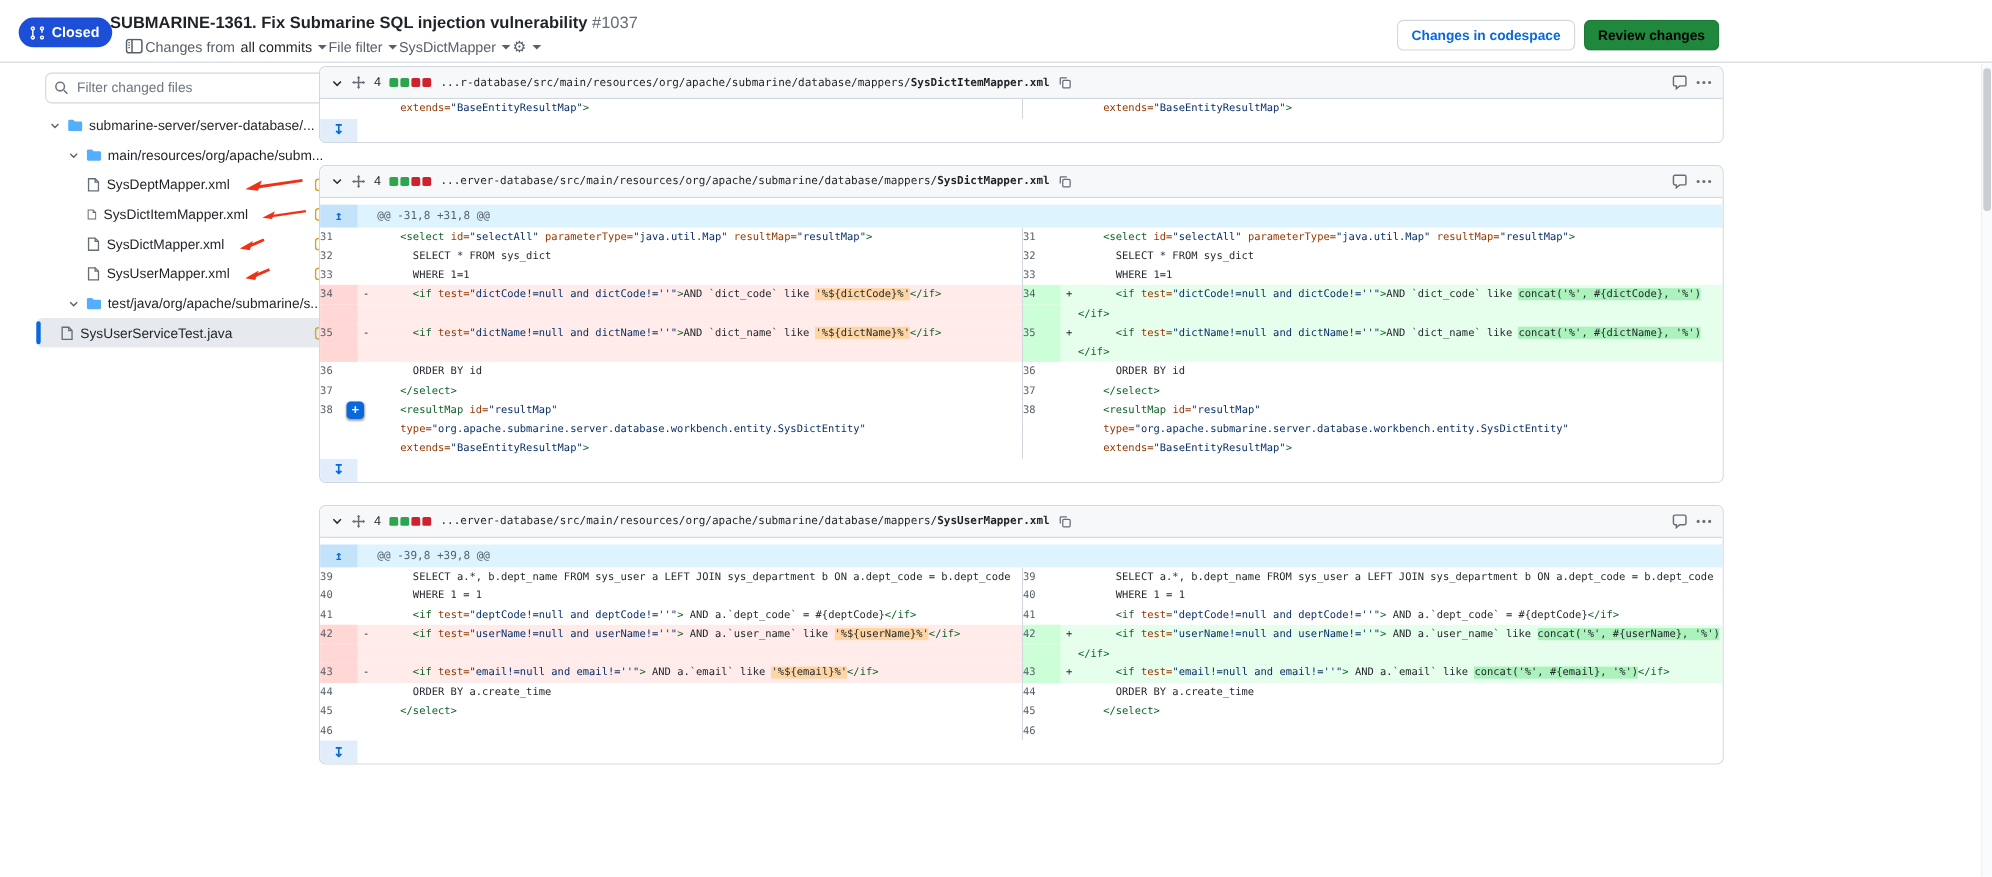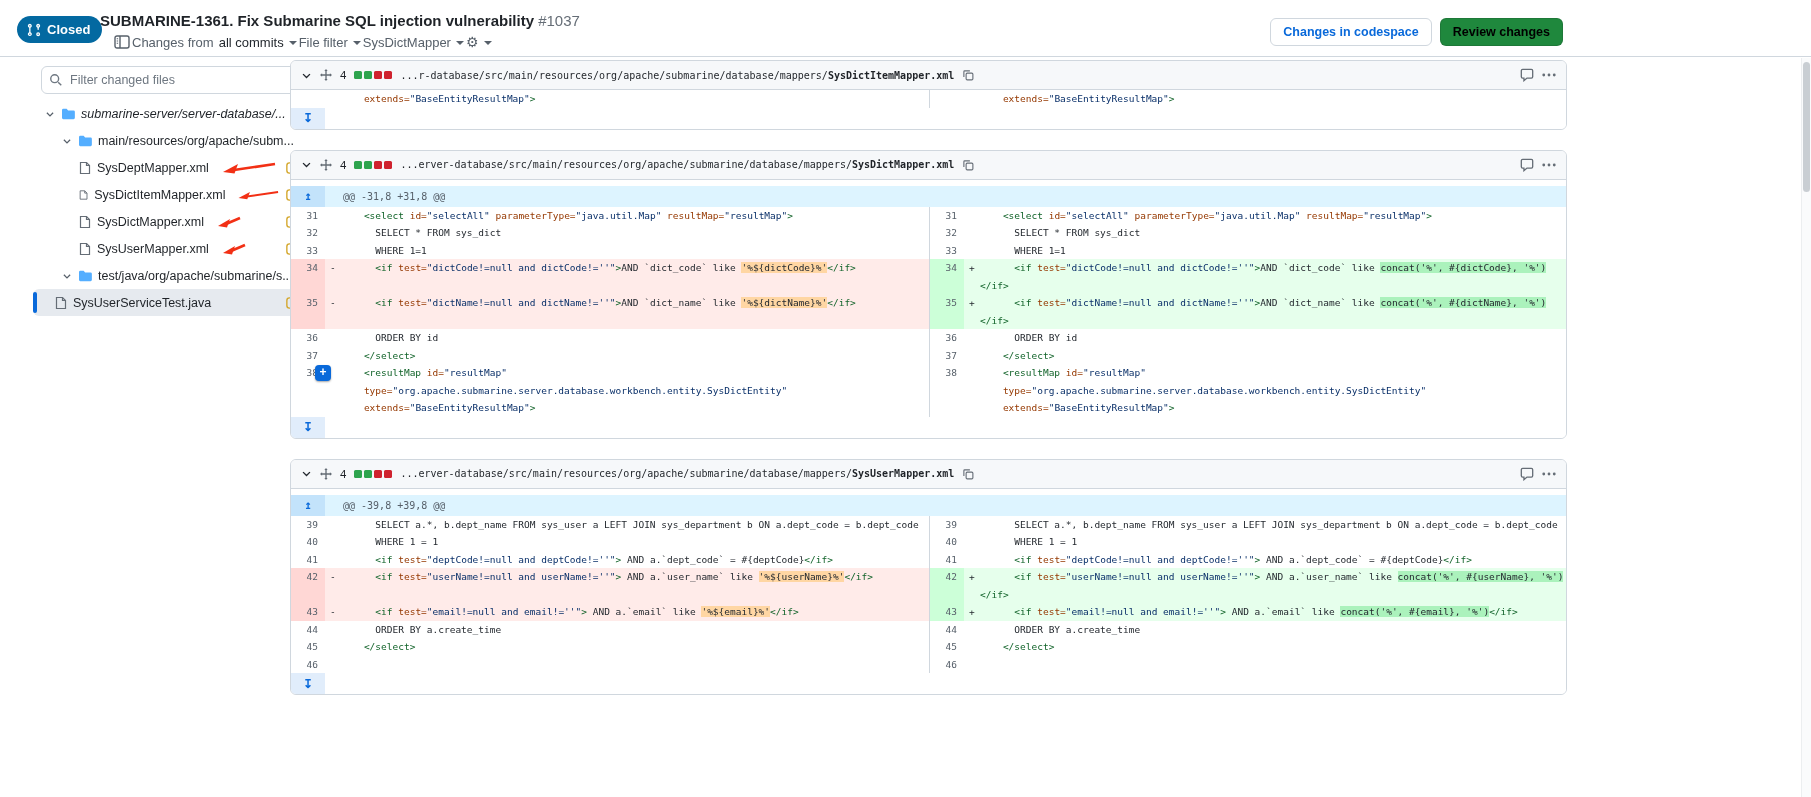--- a/index.html
+++ b/index.html
@@ -4,21 +4,21 @@
 <style>
   * { box-sizing: border-box; }
   html,body { margin:0; padding:0; width:1811px; height:797px; background:#fff;
     font-family:"Liberation Sans", sans-serif; color:#1f2328; overflow:hidden; }
   body { position:relative; }
 
   
   .top { position:absolute; left:0; top:0; width:1811px; height:57px; background:#fff;
          border-bottom:1px solid #d0d7de; z-index:5; }
   .badge { position:absolute; left:17px; top:16px; height:27px; display:inline-flex; align-items:center;
-           gap:6px; background:#0369a1; color:#fff; border-radius:2em; padding:0 12px 0 10px;
+           gap:6px; background:#1d4ed8; color:#fff; border-radius:2em; padding:0 12px 0 10px;
            font-size:13px; font-weight:700; }
   .title { position:absolute; left:100px; top:12px; font-size:15px; font-weight:700; white-space:nowrap; }
   .pr-num { color:#656d76; font-weight:400; }
   .toolbar { position:absolute; left:114px; top:32px; display:flex; align-items:center; gap:2px; height:20px; }
   .ddl { display:inline-flex; align-items:center; gap:5px; font-size:13px; color:#57606a; cursor:pointer; }
   .muted { color:#57606a; } .strongish { color:#24292f; }
   .caret { width:0; height:0; border-left:4px solid transparent; border-right:4px solid transparent;
            border-top:4px solid #57606a; display:inline-block; margin-top:2px; }
   .gear { font-size:14px; line-height:14px; }
   .actions { position:absolute; right:248px; top:18px; display:flex; gap:8px; }
@@ -62,21 +62,21 @@
     font-family:"DejaVu Sans Mono", monospace; font-size:10px; color:#57606a; }
   .hunk .hunk-text { align-self:center; margin-left:18px; }
   .expand-box { width:34px; display:flex; align-items:center; justify-content:center;
     color:#0969da; font-size:12px; font-weight:bold; cursor:pointer; background:rgba(9,105,218,.12); }
 
   .row { position:relative; display:flex; font-family:"DejaVu Sans Mono", monospace;
     font-size:9.5px; line-height:17.5px; }
   .side { display:flex; min-height:17.5px; }
   .side.left { width:638px; }
   .side.right { width:637px; border-left:1px solid #d0d7de; }
-  .ln { flex:0 0 34px; padding-right:7px; text-align:right; color:#57606a; cursor:pointer; }
+  .ln { flex:0 0 34px; padding-right:7px; color:#57606a; cursor:pointer; }
   .sg { flex:0 0 16px; padding-left:5px; color:#24292f; }
   .cd { flex:1; white-space:pre; overflow:hidden; }
   .side.ctx { background:#fff; }
   .side.del { background:#ffebe9; } .side.del .ln { background:#ffd7d5; }
   .side.add { background:#e6ffec; } .side.add .ln { background:#ccffd8; }
   .tk-pln { color:#24292f; } .tk-tag { color:#116329; } .tk-attr { color:#953800; }
   .tk-str { color:#0a3069; }
   .tk-hld { background:#ffd6a3; color:#24292f; }
   .tk-hla { background:#abf2bc; color:#24292f; }
   .plus-btn { position:absolute; left:24px; top:1px; width:16px; height:16px; background:#0969da;
@@ -139,21 +139,21 @@
   <div class="filter">
     <span class="search-ic">
       <svg width="14" height="14" viewBox="0 0 16 16" fill="none" stroke="#6e7781" stroke-width="1.6">
           <circle cx="6.5" cy="6.5" r="4.5"></circle>
           <path d="M10.5 10.5 14 14"></path>
         </svg>
     </span>
     <input placeholder="Filter changed files" style="">
   </div>
   <nav>
-      <div class="tree-row" style="padding-left: 12px; font-style: italic;">
+      <div class="tree-row" style="padding-left: 12px;">
         <svg width="10" height="10" viewBox="0 0 16 16" fill="none" stroke="#57606a" stroke-width="2">
           <path d="M3 6l5 5 5-5"></path>
         </svg>
         <svg width="14" height="12" viewBox="0 0 16 14">
           <path fill="#54aeff" d="M1 2.5A1.5 1.5 0 0 1 2.5 1h3.9l1.8 1.8h6.3A1.5 1.5 0 0 1 16 4.3v7.2a1.5 1.5 0 0 1-1.5 1.5h-12A1.5 1.5 0 0 1 1 11.5z"></path>
         </svg>
         <span class="tree-label">submarine-server/server-database/...</span>
       </div>
       <div class="tree-row" style="padding-left: 29px;">
         <svg width="10" height="10" viewBox="0 0 16 16" fill="none" stroke="#57606a" stroke-width="2">

